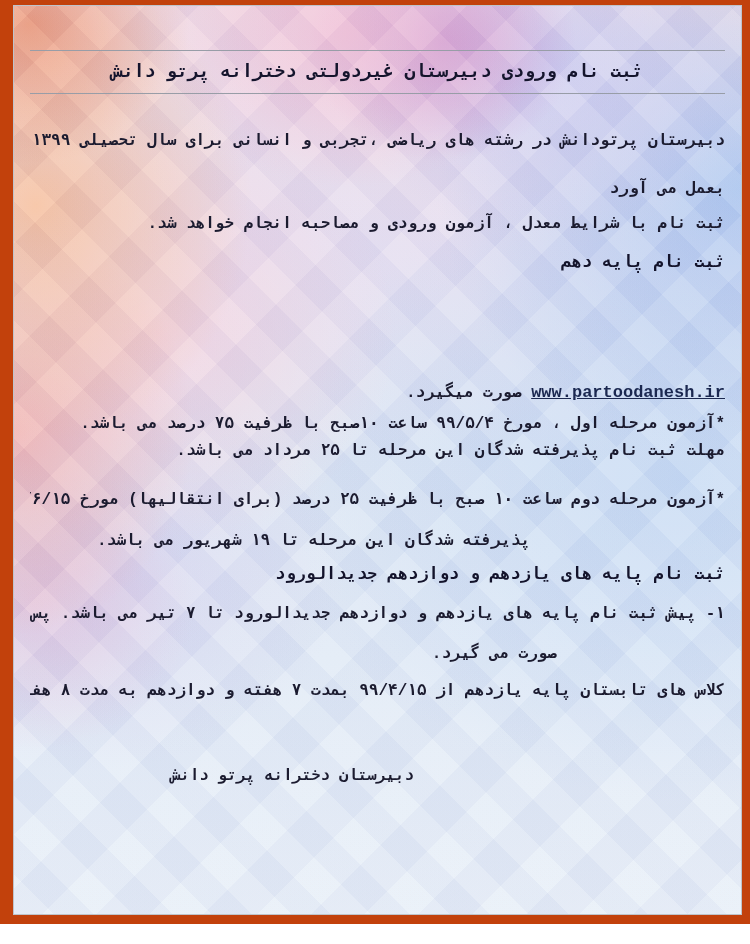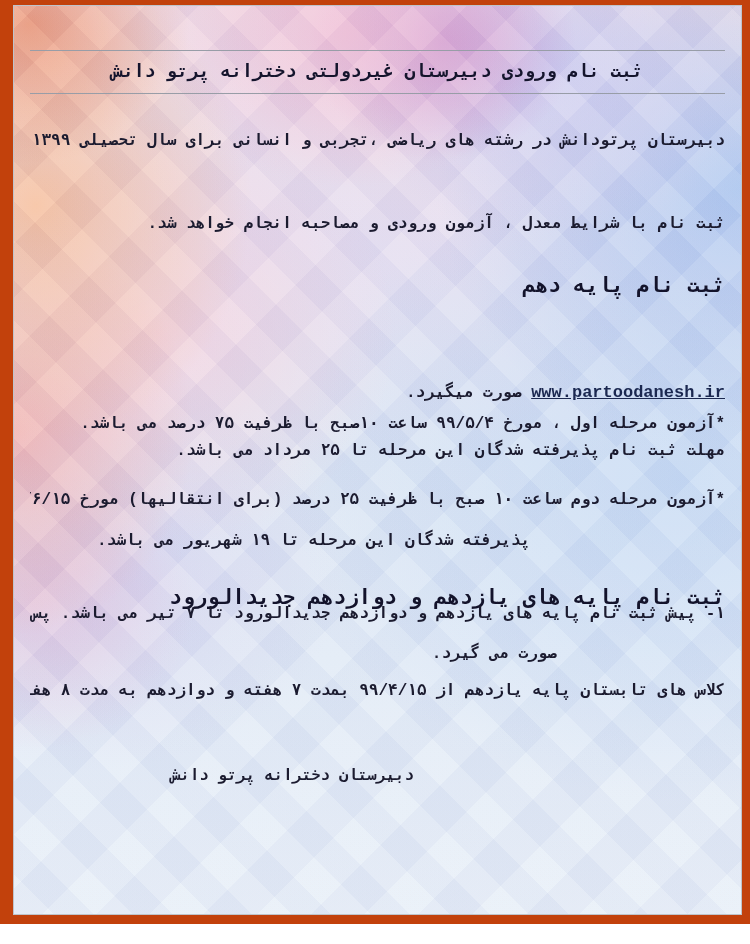--- a/index.html
+++ b/index.html
@@ -33,41 +33,42 @@
     text-align:right;font-weight:bold;color:#1b1b2f;
     font-size:16px;line-height:26px;
     white-space:nowrap;overflow:hidden;
   }
   .title-box{
     position:absolute;top:44px;right:16px;left:16px;height:42px;
     border-top:1px solid #989da7;border-bottom:1px solid #989da7;
     text-align:center;font-weight:bold;font-size:18px;line-height:42px;
     color:#14142c;white-space:nowrap;overflow:hidden;
   }
-  .heading{font-size:21px;color:#13132b;margin-top:24px;}
+  .heading{font-size:17px;color:#13132b;}
   .indent-sm{padding-right:128px;text-align:center;}
   .indent-lg{padding-right:168px;}
   .center-footer{text-align:center;transform:translateX(-85px);font-size:15.5px;}
   .url-link{
     direction:ltr;unicode-bidi:embed;display:inline-block;
     color:#1b2850;text-decoration:underline;font-size:17px;font-weight:bold;margin-top:47px;
   }
 </style>
 </head>
 <body>
 
 <div id="app">
   <div class="sheet">
     <div class="content">
 
       <div class="title-box">
         <span>ثبت نام ورودی دبیرستان غیردولتی دخترانه پرتو دانش</span>
       </div>
 
       <div class="t" style="top:122px">دبیرستان پرتودانش در رشته های ریاضی ،تجربی و انسانی برای سال تحصیلی ۱۳۹۹ -۱۴۰۰ با شرایط ذیل ثبت نام</div>
+      <div class="t" style="top:170px">بعمل می آورد</div>
       <div class="t" style="top:205px">ثبت نام با شرایط معدل ، آزمون ورودی و مصاحبه انجام خواهد شد.</div>
 
       <div class="t heading" style="top:244px">ثبت نام پایه دهم</div>
 
 
       <div class="t" style="top:327px">
         <span class="url-link">www.partoodanesh.ir</span>
         <span>صورت میگیرد.</span>
       </div>
 

